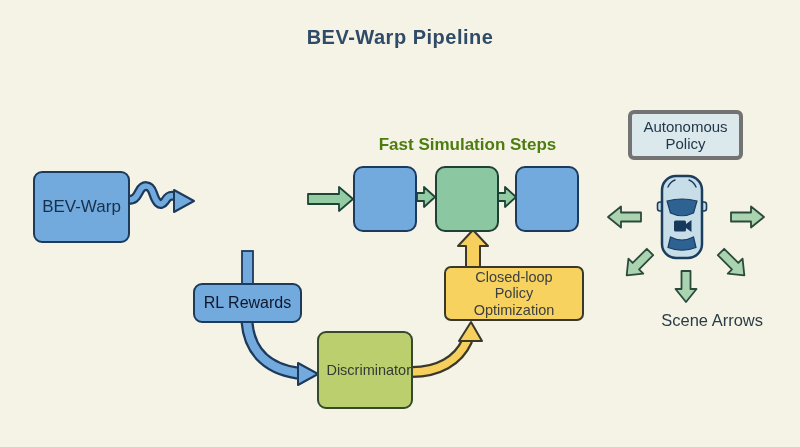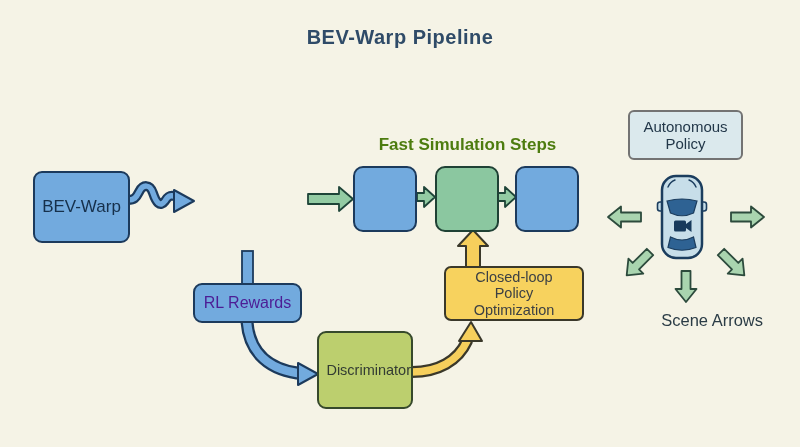--- a/index.html
+++ b/index.html
@@ -44,35 +44,35 @@
   .simbox{
     position:absolute;top:166px;width:64px;height:66px;
     border-radius:10px;box-sizing:border-box;
   }
   .simbox.blue{background:#72aade;border:2px solid #1c3a5c;}
   .simbox.green{background:#8bc7a0;border:2px solid #1f4135;}
   .sb1{left:353px;} .sb2{left:435px;} .sb3{left:515px;}
   .rl{
     left:193px;top:283px;width:109px;height:40px;
     background:#72aade;border:2px solid #1c3a5c;border-radius:9px;
-    font-size:16px;font-weight:500;color:#4c1d95;
+    font-size:16px;font-weight:500;color:#0f172a;
   }
   .disc{
     left:317px;top:331px;width:96px;height:78px;
     background:#bccf6e;border:2px solid #36492c;border-radius:9px;
     font-size:14.5px;font-weight:500;color:#333c33;justify-content:flex-end;
   }
   .clp{
     left:412px;top:266px;width:140px;height:55px;
     background:#f7d25e;border:2px solid #3a382a;border-radius:7px;
     font-size:14.5px;font-weight:500;color:#3c4044;margin-left:32px;
   }
   .av{
     left:628px;top:110px;width:115px;height:50px;
-    background:#dbe9ed;border:2px solid #737373;border-radius:6px;
+    background:#dbe9ed;border:4px solid #737373;border-radius:6px;
     font-size:15px;font-weight:500;color:#223749;
   }
   .scene-label{
     position:absolute;left:613px;top:311px;width:150px;
     text-align:right;font-size:16.5px;font-weight:500;color:#2b3c46;
   }
   svg.layer{position:absolute;left:0;top:0;}
 </style>
 </head>
 <body>

